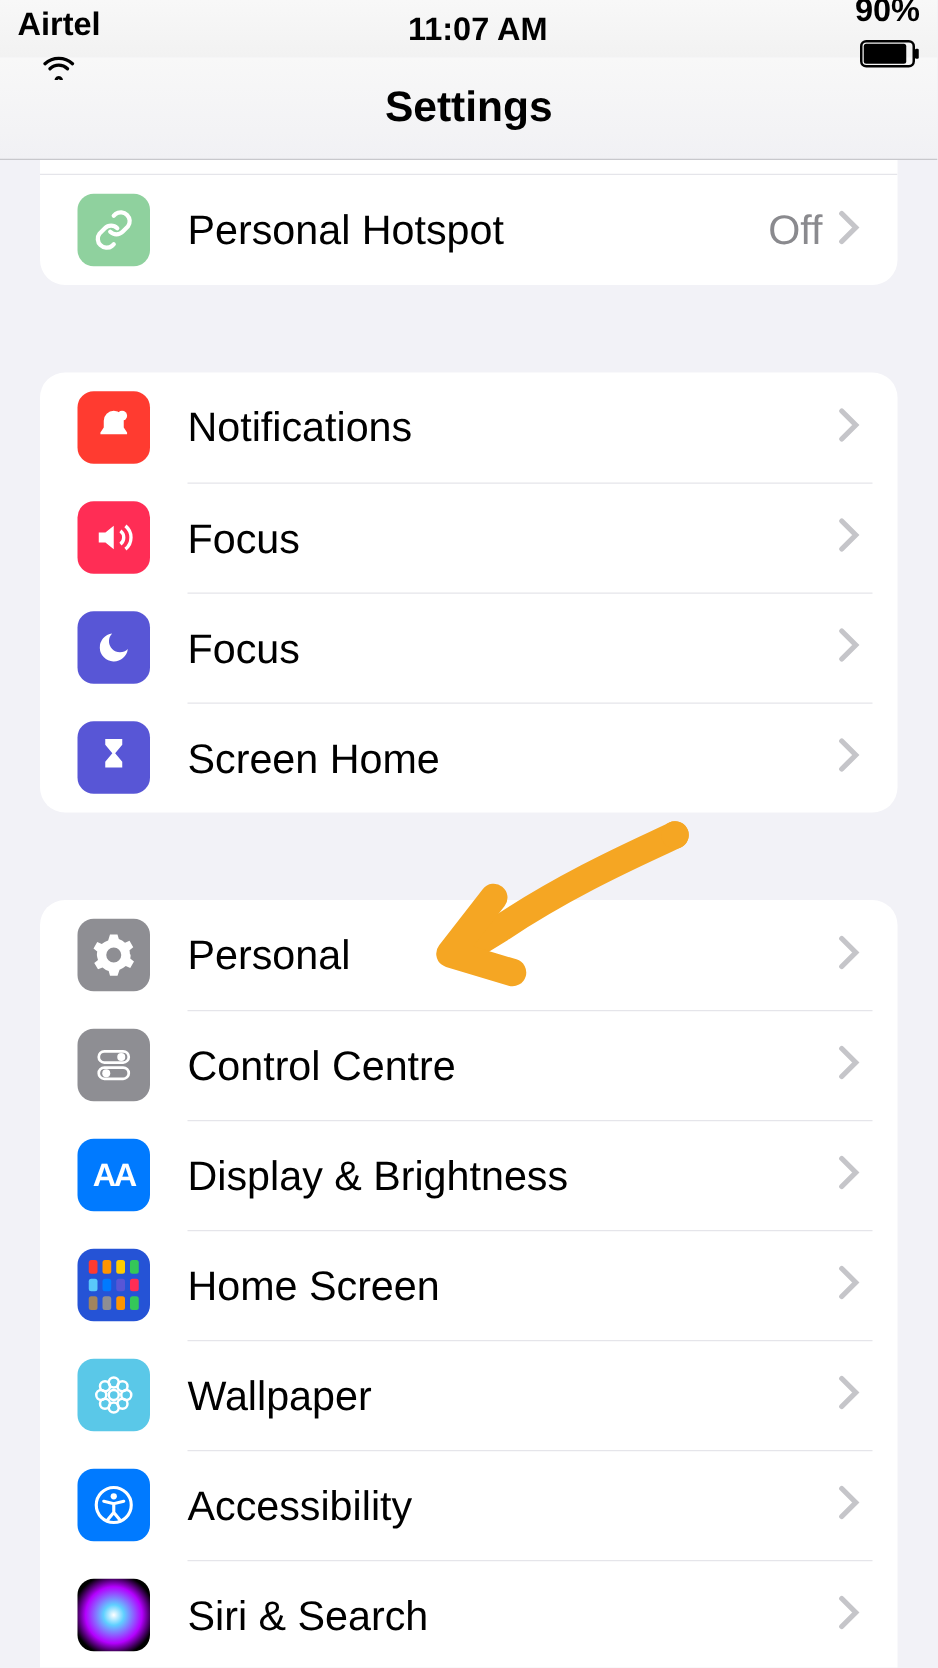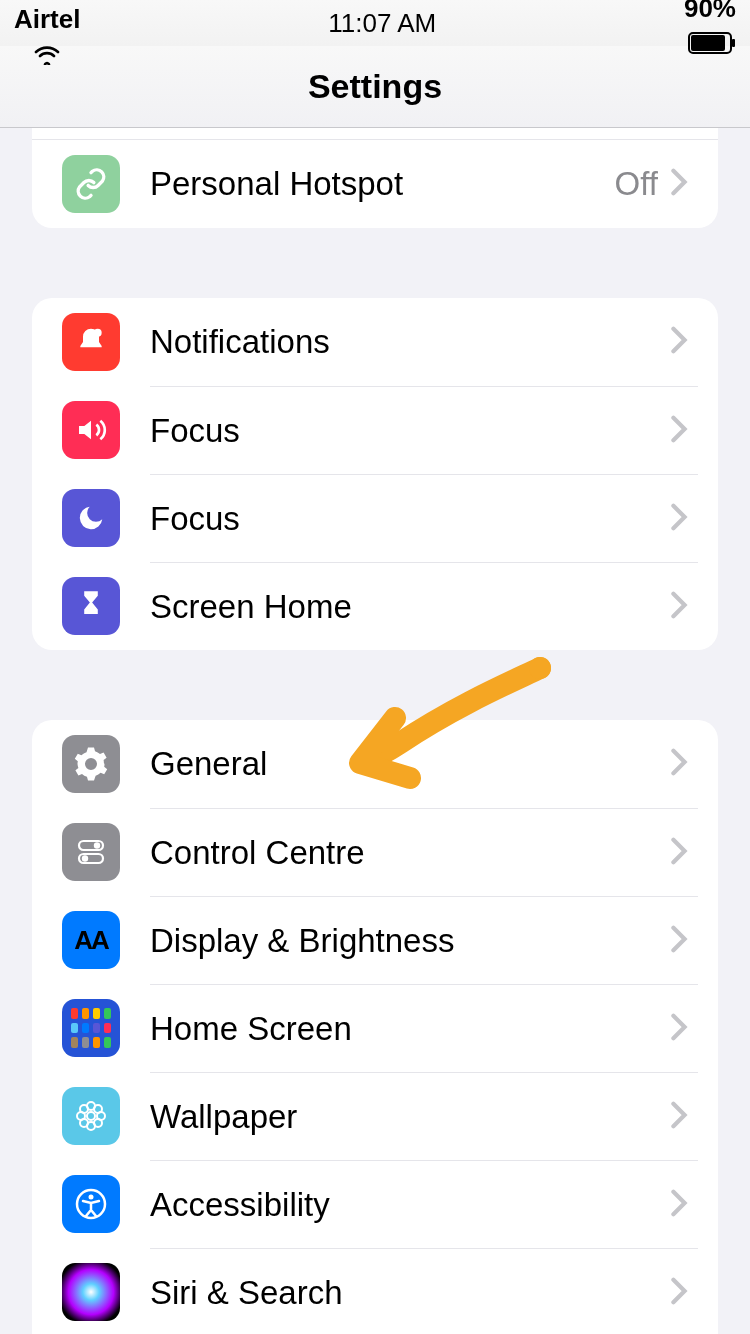--- a/index.html
+++ b/index.html
@@ -65,21 +65,21 @@
     position:relative;
   }
   .row + .row .row-inner{ border-top:1px solid #e5e5ea;}
   .row.first .row-inner{ border-top:none;}
 
   .icon-box{
     width:58px; height:58px; border-radius:13px;
     margin:15px 30px 15px 30px;
     flex:0 0 58px;
     display:flex; align-items:center; justify-content:center;
-    color:#000000; font-size:30px;
+    color:#ffffff; font-size:30px;
   }
   .row-inner{
     flex:1; display:flex; align-items:center; justify-content:space-between;
     min-height:88px; padding-right:10px;text-align:right;
   }
   .label{ font-size:33px; font-weight:400; color:#000;}
   .value{ font-size:33px; color:#8a8a8e; margin-right:12px;}
   .chev{ color:#c5c5c9; }
   .chev svg{ width:18px; height:28px; }
 
@@ -118,21 +118,21 @@
         <span></span>
         <span></span>
     </div>
     <span>Airtel</span>
     <span class="wifi">
       <svg width="26" height="20" viewBox="0 0 26 20">
           <path d="M13 18 a2 2 0 1 0 0.001 0 M6 11 a10 10 0 0 1 14 0 M2 7 a16 16 0 0 1 22 0" fill="none" stroke="#000" stroke-width="2.6" stroke-linecap="round"></path>
         </svg>
     </span>
   </div>
-  <div style="font-weight:400">11:07 AM</div>
+  <div style="font-weight:700">11:07 AM</div>
   <div class="status-right">
     <span>90%</span>
     <div class="battery">
         <div class="battery-fill"></div>
       </div>
   </div>
 </div>
 
 <div class="nav-header">
   <h1>Settings</h1>
@@ -219,21 +219,21 @@
   </div>
 
   <div class="group" style="margin-bottom:0; border-bottom-left-radius:0;border-bottom-right-radius:0;">
     <div class="row first">
       <div class="icon-box bg-gray">
         <svg width="36" height="36" viewBox="0 0 24 24" fill="#fff">
             <path d="M12 8a4 4 0 1 0 0 8 4 4 0 0 0 0-8zm9 4a9 9 0 0 1-.2 1.9l2 1.6-2 3.4-2.4-1a9 9 0 0 1-3.3 1.9L14 23h-4l-.7-2.5a9 9 0 0 1-3.3-1.9l-2.4 1-2-3.4 2-1.6A9 9 0 0 1 3 12a9 9 0 0 1 .2-1.9l-2-1.6 2-3.4 2.4 1A9 9 0 0 1 9 4.2L10 1h4l.7 2.5a9 9 0 0 1 3.3 1.9l2.4-1 2 3.4-2 1.6c.1.6.2 1.3.2 1.9z"></path>
           </svg>
       </div>
       <div class="row-inner">
-        <span class="label">General</span>
+        <span class="label">Personal</span>
         <span class="chev"><svg viewBox="0 0 12 20">
               <path d="M2 2l8 8-8 8" fill="none" stroke="currentColor" stroke-width="3" stroke-linecap="round"></path>
             </svg></span>
       </div>
     </div>
     <div class="row">
       <div class="icon-box bg-gray2">
         <svg width="36" height="36" viewBox="0 0 36 36" fill="#fff">
             <rect x="6" y="7" width="24" height="9" rx="4.5" fill="none" stroke="#fff" stroke-width="2.2"></rect>
             <circle cx="24" cy="11.5" r="3.2"></circle>

